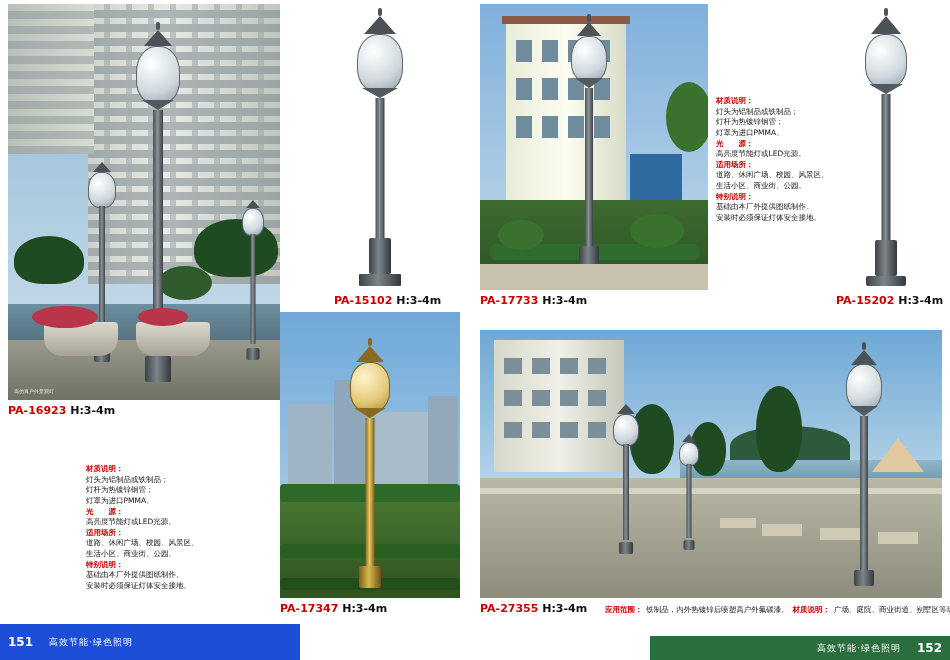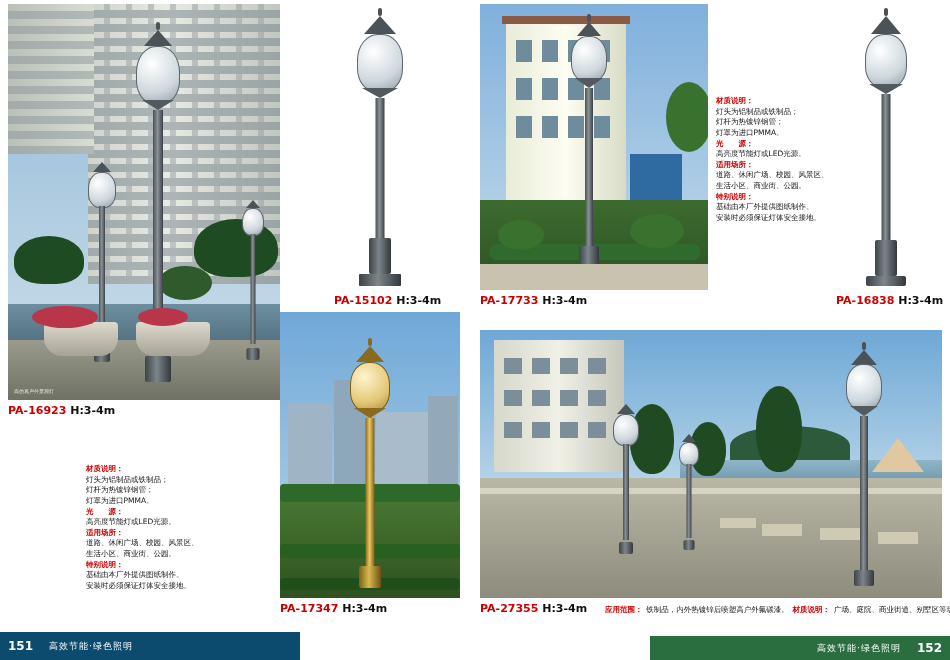--- a/index.html
+++ b/index.html
@@ -16,21 +16,21 @@
   .photo{position:absolute;overflow:hidden;background:#b9c6cf;}
   .cap{position:absolute;font-size:11px;font-weight:bold;color:#cc0000;white-space:nowrap;}
   .cap .h{color:#111111;font-weight:bold;}
   .cap .spec{color:#cc0000;font-weight:bold;}
   .cap .specblack{color:#111;font-weight:normal;}
 
   
   .spec-block{position:absolute;font-size:7.5px;line-height:1.42;color:#111;width:150px;}
   .spec-block .hd{color:#cc0000;font-weight:bold;}
   .spec-block .ln{white-space:nowrap;}
-  .fl{position:absolute;left:0;bottom:0;height:28px;width:300px;background:#0c4a6e;display:flex;align-items:center;}
+  .fl{position:absolute;left:0;bottom:0;height:36px;width:300px;background:#1d4ed8;display:flex;align-items:center;}
   .fr{position:absolute;right:0;bottom:0;height:24px;width:300px;background:#2a6e3f;display:flex;align-items:center;justify-content:flex-end;}
   .pnum{color:#ffffff;font-size:12px;font-weight:bold;padding:0 8px;}
   .ftxt{color:#ffffff;font-size:9px;padding:0 8px;letter-spacing:1px;}
 
   
 
   
   .p1{background:linear-gradient(#8fb8d8,#cfe0ea);}
   .p1 .tower{position:absolute;left:80px;top:0;width:200px;height:280px;background:linear-gradient(90deg,#cfd3cc,#e8eae4 40%,#bfc4bd);}
   .p1 .tower:before{content:"";position:absolute;inset:0;
@@ -202,21 +202,21 @@
       <div class="finial" style="top:0;"></div>
       <div class="roof" style="top:8px;border-left-width:15px;border-right-width:15px;border-bottom-width:18px;"></div>
       <div class="globe" style="top:26px;width:40px;height:52px;"></div>
       <div class="skirt" style="top:76px;border-left-width:17px;border-right-width:17px;"></div>
       <div class="pole" style="top:86px;width:9px;height:160px;"></div>
       <div class="base" style="width:40px;height:10px;"></div>
       <div class="base" style="bottom:10px;width:22px;height:36px;"></div>
     </div>
   </div>
   <div class="cap" style="left:836px;top:294px;">
-    <span>PA-16838</span>
+    <span>PA-15202</span>
     <span class="h">H:3-4m</span>
   </div>
 
   <div class="spec-block" style="left:716px;top:96px;">
     <div class="hd ln">材质说明：</div>
     <div class="ln">灯头为铝制品或铁制品；</div>
     <div class="ln">灯杆为热镀锌钢管；</div>
     <div class="ln">灯罩为进口PMMA。</div>
     <div class="hd ln">光　　源：</div>
     <div class="ln">高亮度节能灯或LED光源。</div>

